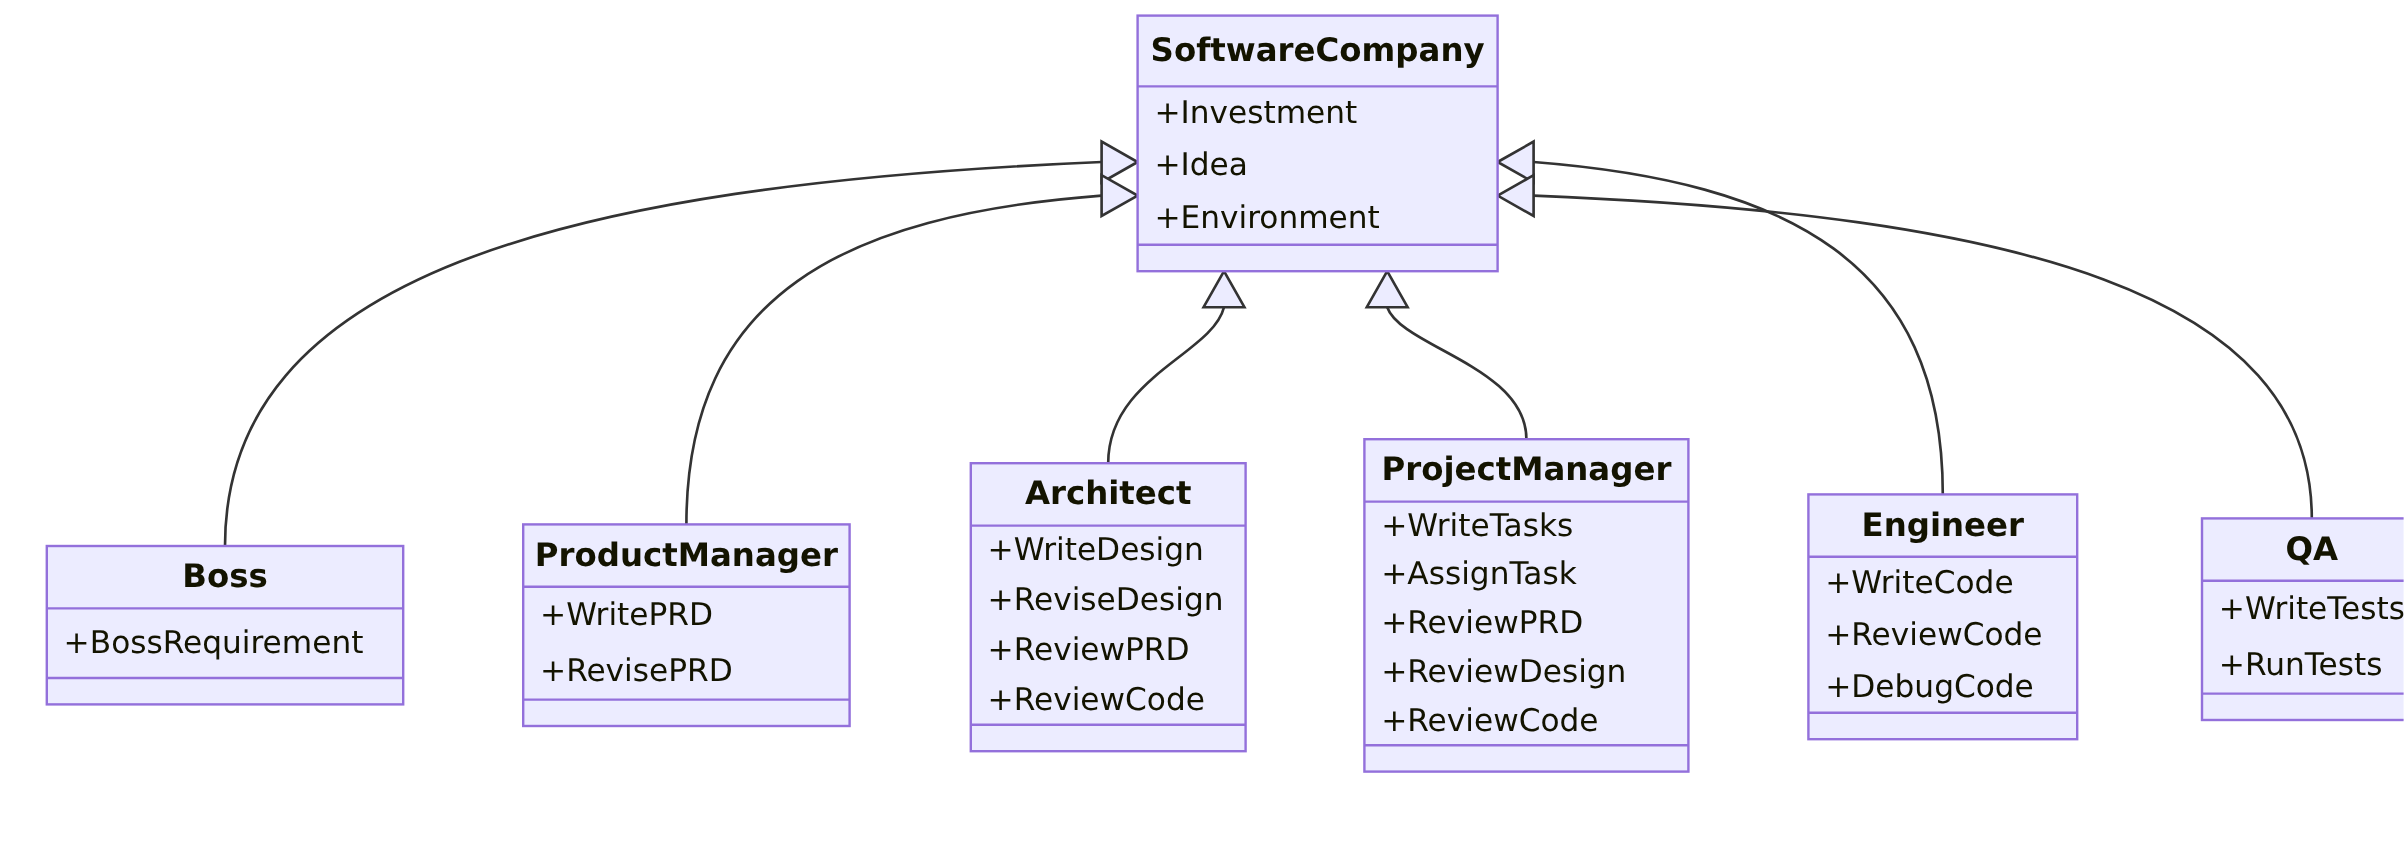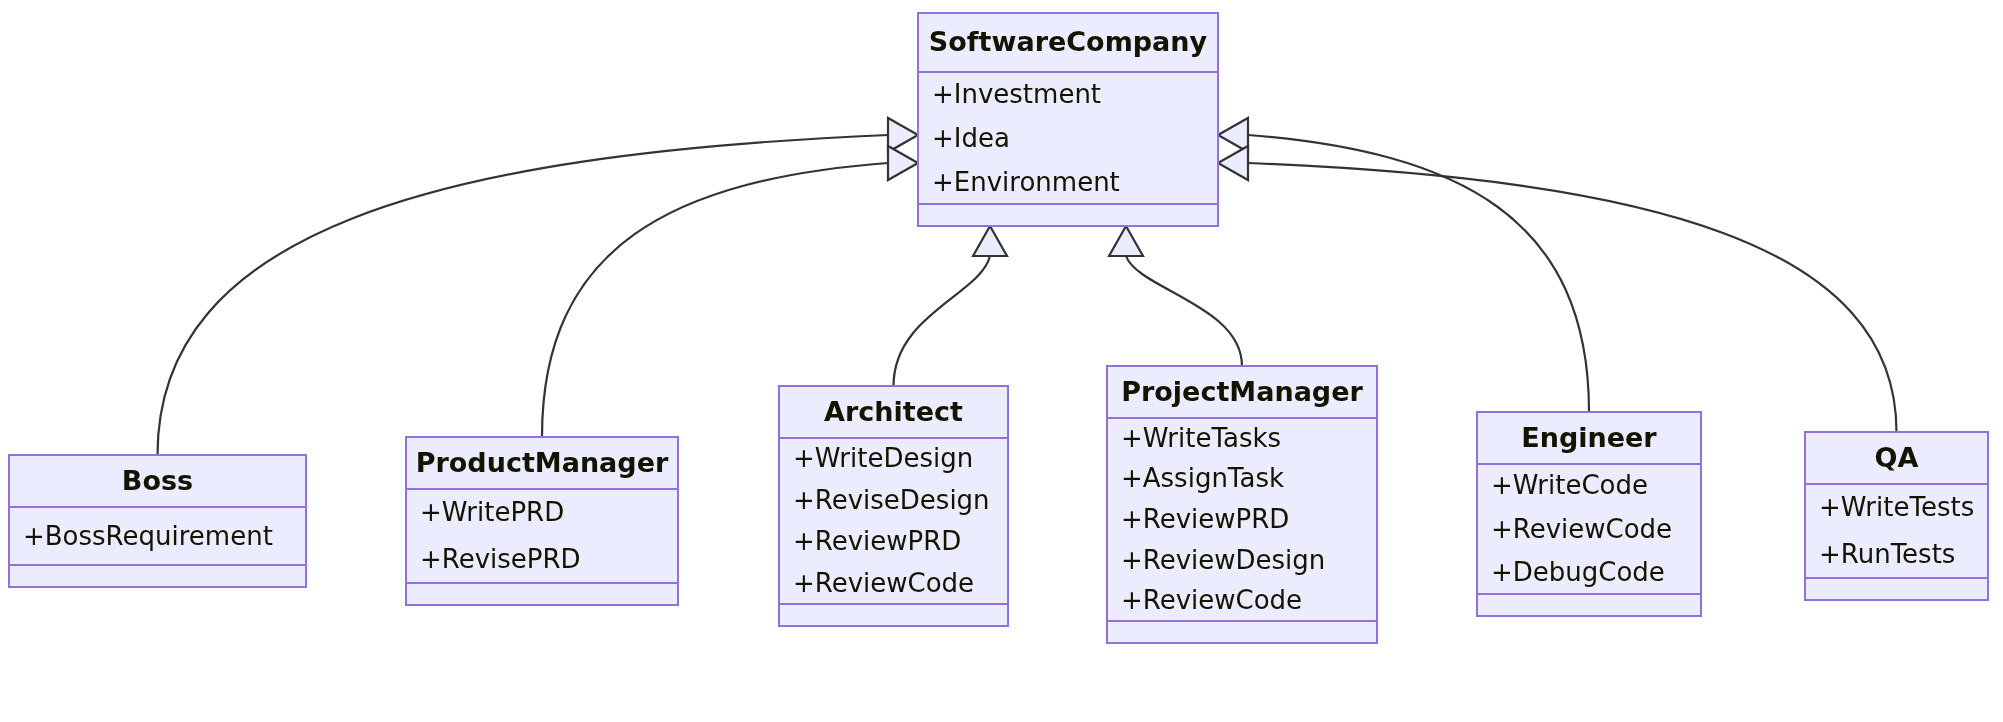--- a/index.html
+++ b/index.html
@@ -11,20 +11,21 @@
     width: 2003px;
     height: 722px;
     font-family: "DejaVu Sans", "Liberation Sans", sans-serif;
     overflow: hidden;
   }
   #diagram-root {
     position: relative;
     width: 1708px;
     height: 722px;
     background: #ffffff;
+    padding-left: 30px;
   }
   svg#uml-canvas {
     display: block;
     width: 2003px;
     height: 722px;
   }
   .cls-box {
     fill: #ECECFF;
     stroke: #9370DB;
     stroke-width: 2;

